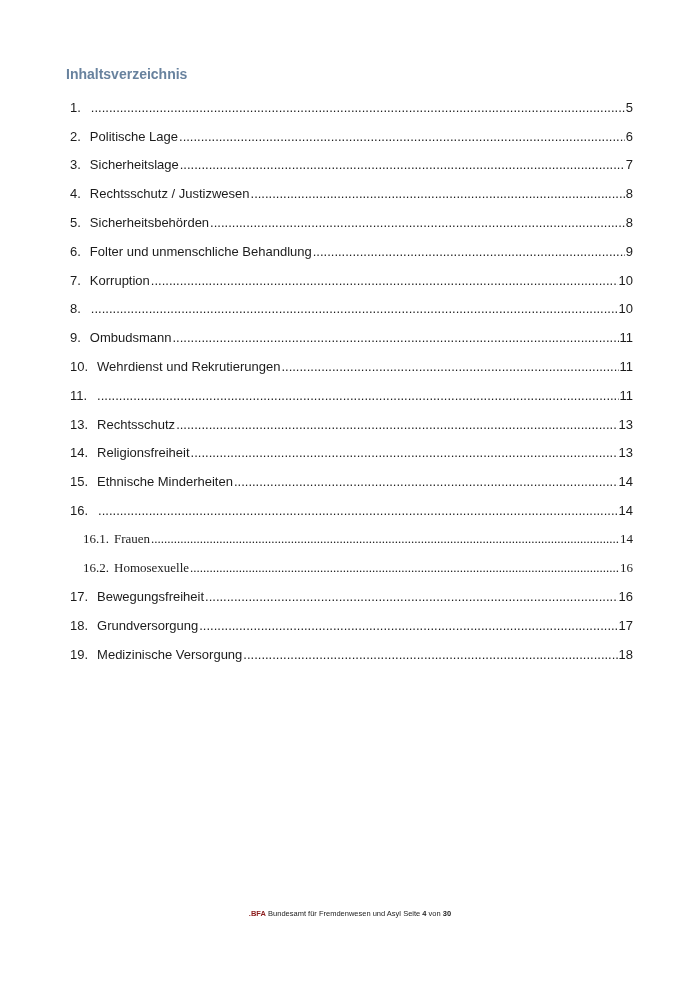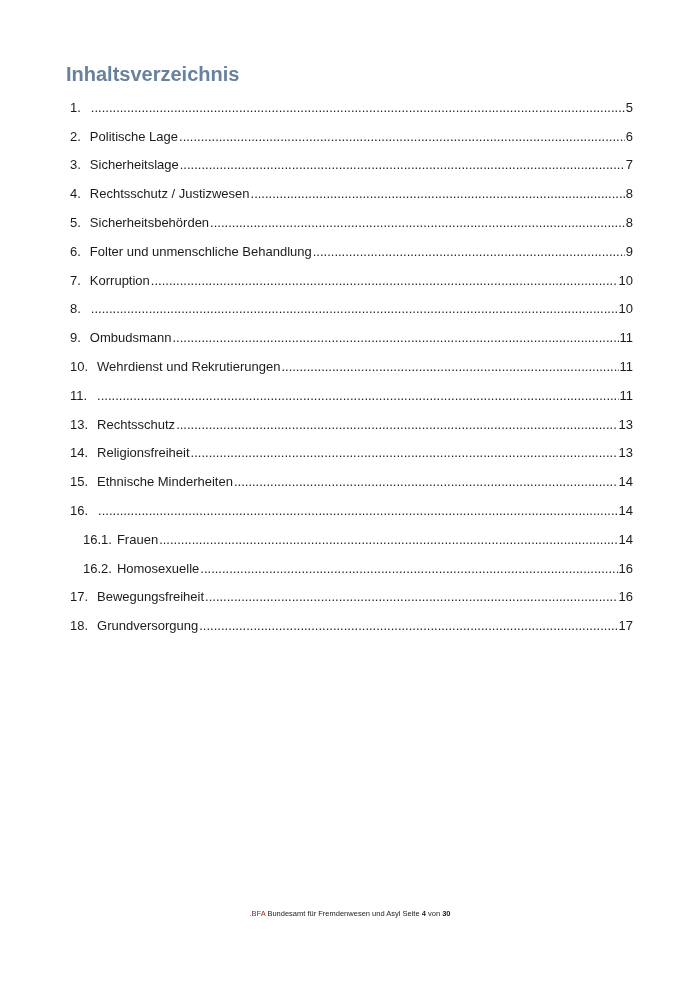--- a/index.html
+++ b/index.html
@@ -18,36 +18,37 @@
     background: #ffffff;
   }
   .content {
     position: absolute;
     left: 66px;
     top: 64px;
     width: 567px;
   }
   h1.doc-title {
     margin: 0 0 9px 0;
-    font-size: 20px;
+    font-size: 14px;
     line-height: 20px;
     font-weight: bold;
     color: #68829e;
   }
   .toc-row {
     height: 28.8px;
     display: flex;
     align-items: center;
     padding-left: 4px;
     font-size: 13px;
     color: #1c1c1c;
     white-space: nowrap;
   }
   .toc-row.sub {
     padding-left: 17px;
+    font-family: Liberation Serif, serif;
   }
   .toc-num {
     flex: 0 0 auto;
     margin-right: 9px;
   }
   .toc-row.sub .toc-num {
     margin-right: 5px;
   }
   .toc-label {
     flex: 0 0 auto;
@@ -71,21 +72,21 @@
     top: 908px;
     left: 0;
     width: 700px;
     text-align: center;
     font-size: 7.5px;
     line-height: 11px;
     color: #1c1c1c;
   }
   .footer .logo {
     color: #8c1d1d;
-    font-weight: normal;
+    font-weight: bold;
   }
   .footer .b {
     font-weight: bold;
   }
 </style>
 </head>
 <body>
 
 <div class="page">
   <div class="content">
@@ -214,20 +215,26 @@
     <span class="toc-page">16</span>
   </div>
 
   <div class="toc-row">
     <span class="toc-num">18.</span>
     <span class="toc-label">Grundversorgung</span>
     <span class="toc-dots"></span>
     <span class="toc-page">17</span>
   </div>
 
+  <div class="toc-row">
+    <span class="toc-num">19.</span>
+    <span class="toc-label">Medizinische Versorgung</span>
+    <span class="toc-dots"></span>
+    <span class="toc-page">18</span>
+  </div>
 </nav>
   </div>
 
   <div class="footer">
     <span class="logo">.BFA</span>
     <span>Bundesamt für Fremdenwesen und Asyl</span>
     <span>Seite</span>
     <span class="b">4</span>
     <span>von</span>
     <span class="b">30</span>

